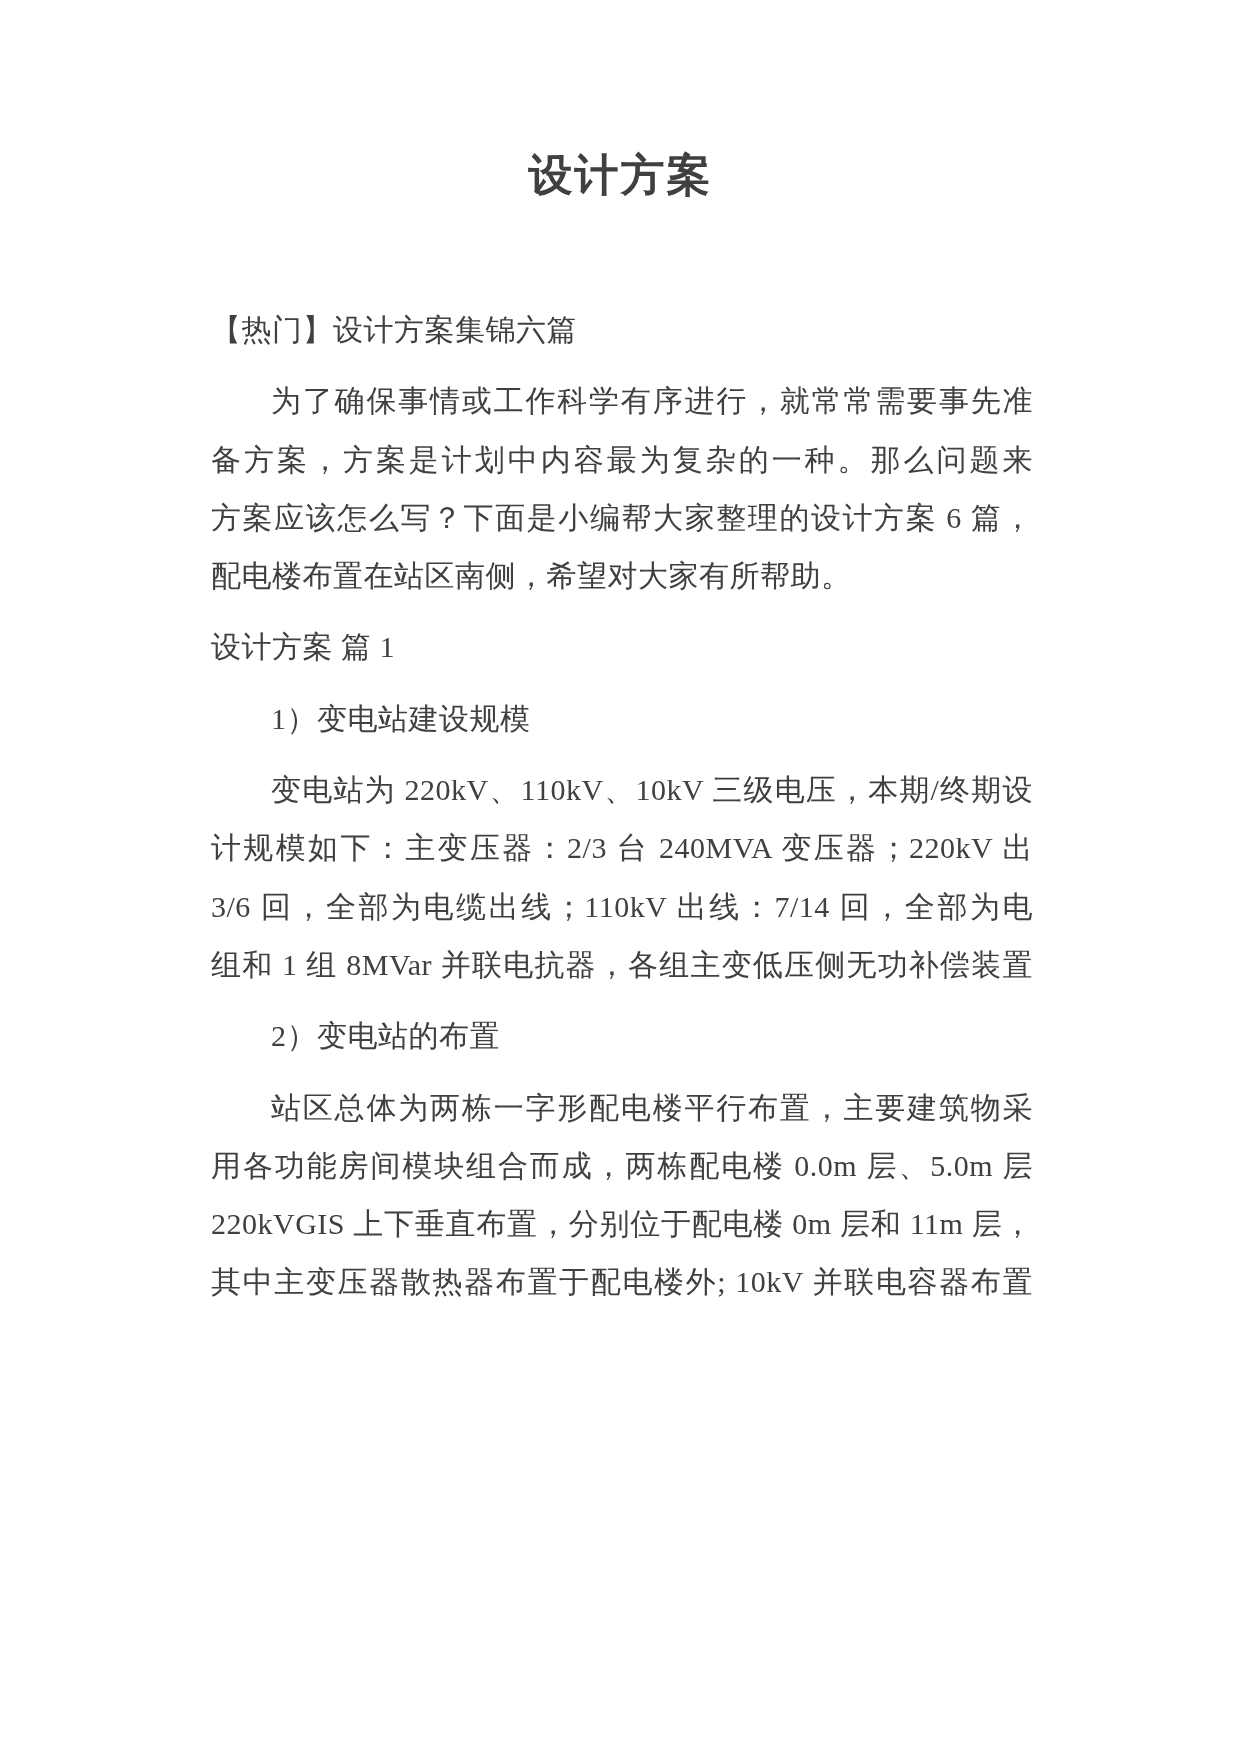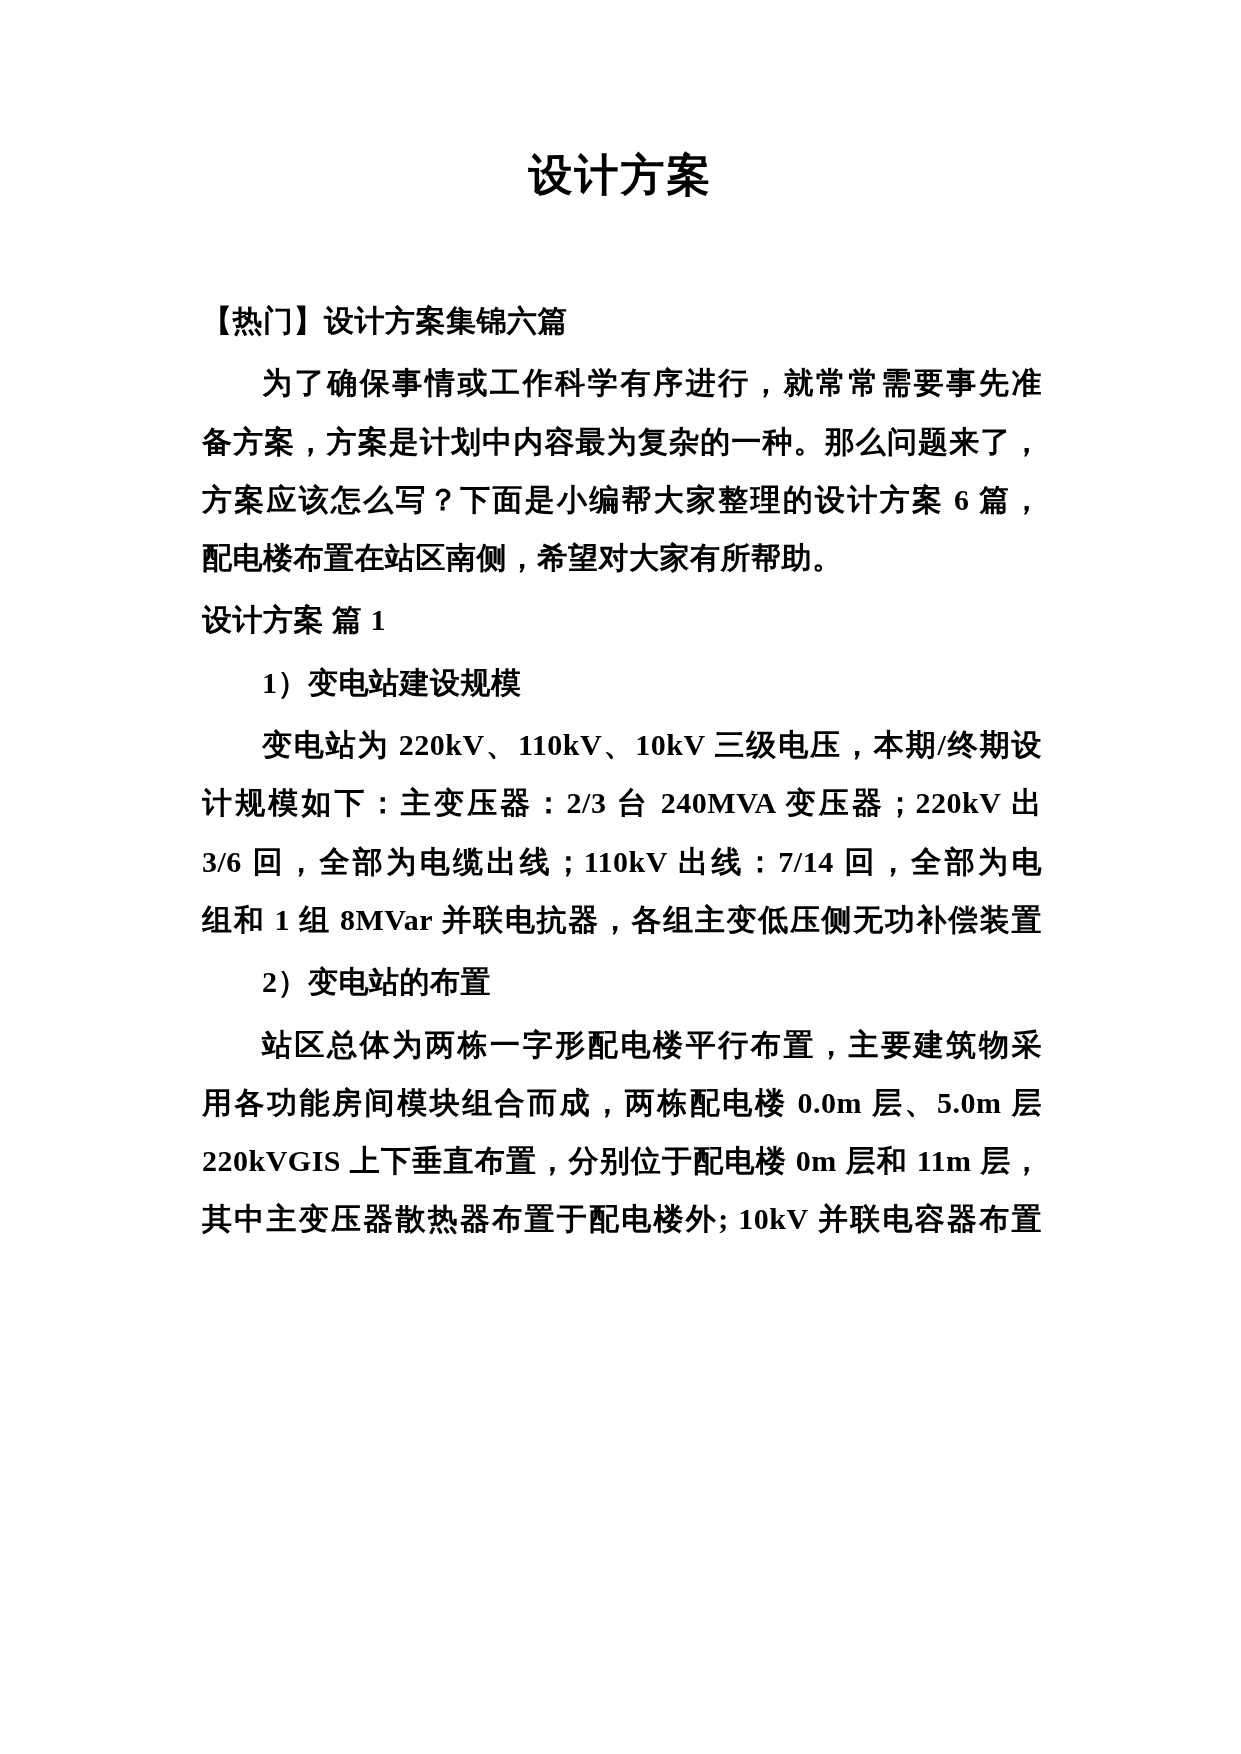--- a/index.html
+++ b/index.html
@@ -5,21 +5,21 @@
   html, body {
     margin: 0;
     padding: 0;
     background: #ffffff;
   }
   .page {
     position: relative;
     width: 1241px;
     height: 1754px;
     background: #ffffff;
-    color: #000000;
+    color: #404040;
     font-family: "Liberation Serif", "DejaVu Serif", serif;
     overflow: hidden;
   }
   .doc-title {
     position: absolute;
     top: 148px;
     left: 0;
     width: 100%;
     text-align: center;
     font-size: 44px;
@@ -31,23 +31,22 @@
   .doc-body {
     position: absolute;
     top: 288px;
     left: 198px;
     width: 848px;
     font-size: 30px;
     line-height: 58.3px;
     letter-spacing: 0.5px;
   }
   .paragraph {
-    margin: 4px;
+    margin: 13px;
     padding: 0;
-    font-weight: bold;
   }
   .text-line {
     height: 58.3px;
     overflow: hidden;
     text-align: left;
   }
   .text-line.justify {
     text-align: justify;
     text-align-last: justify;
   }

